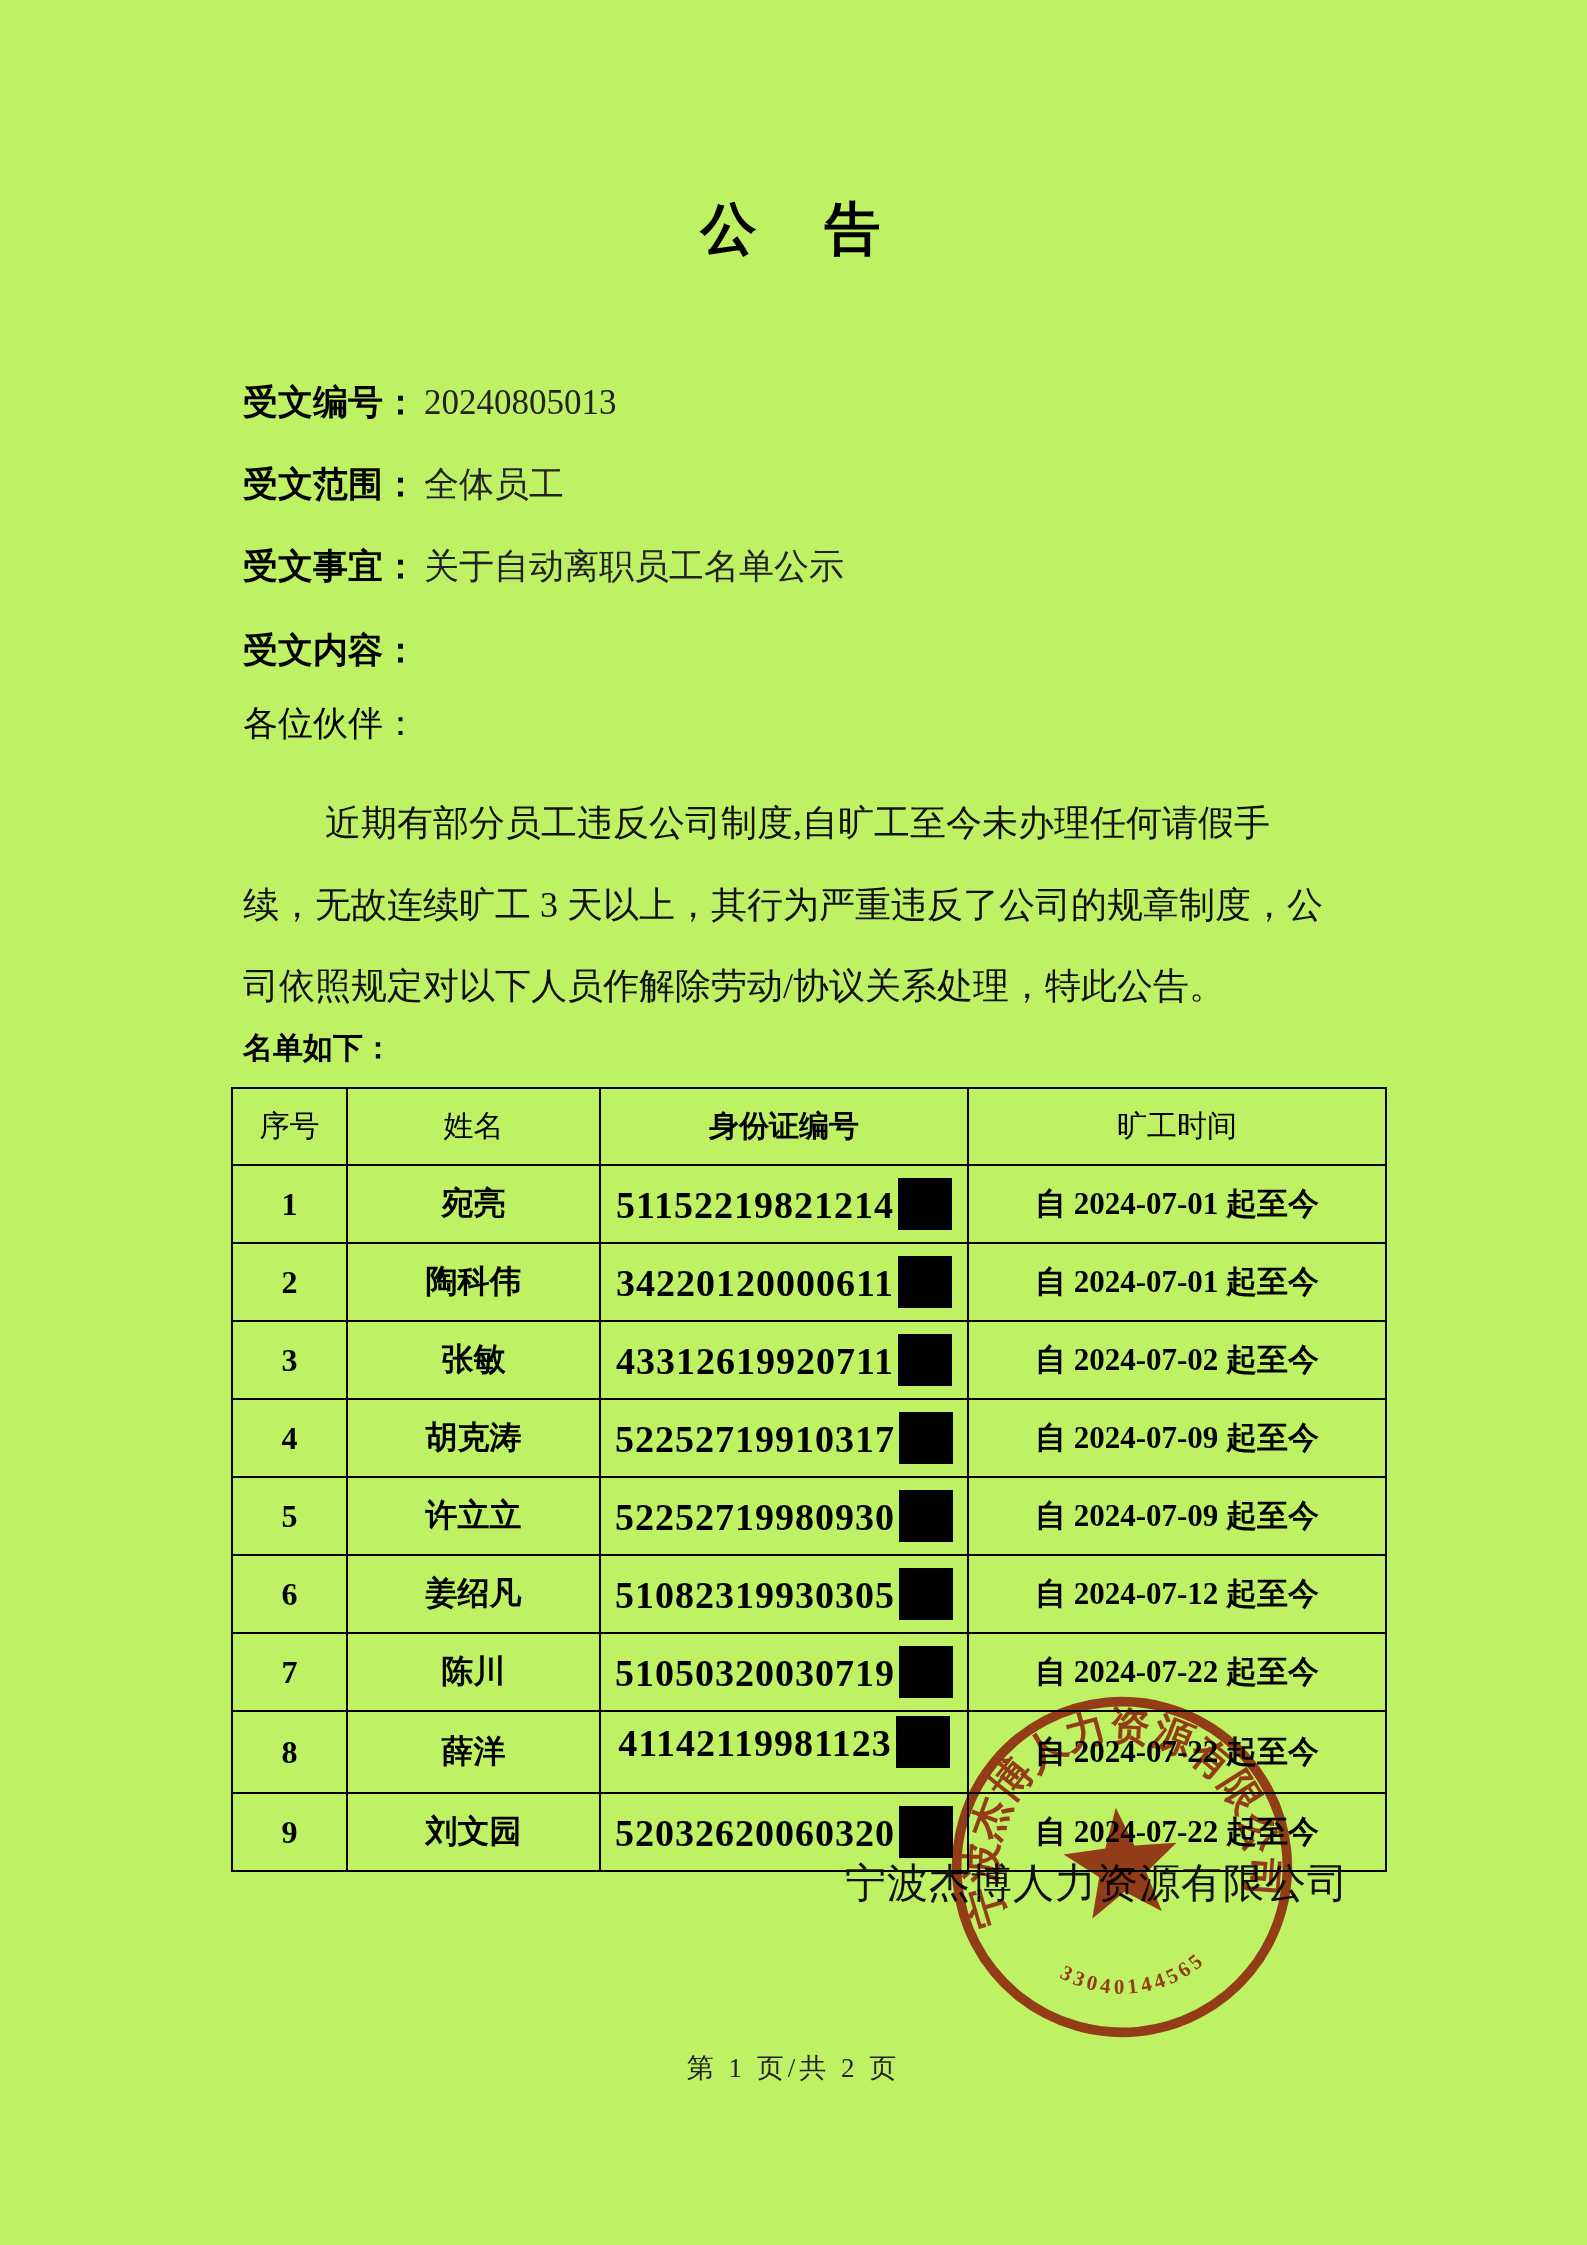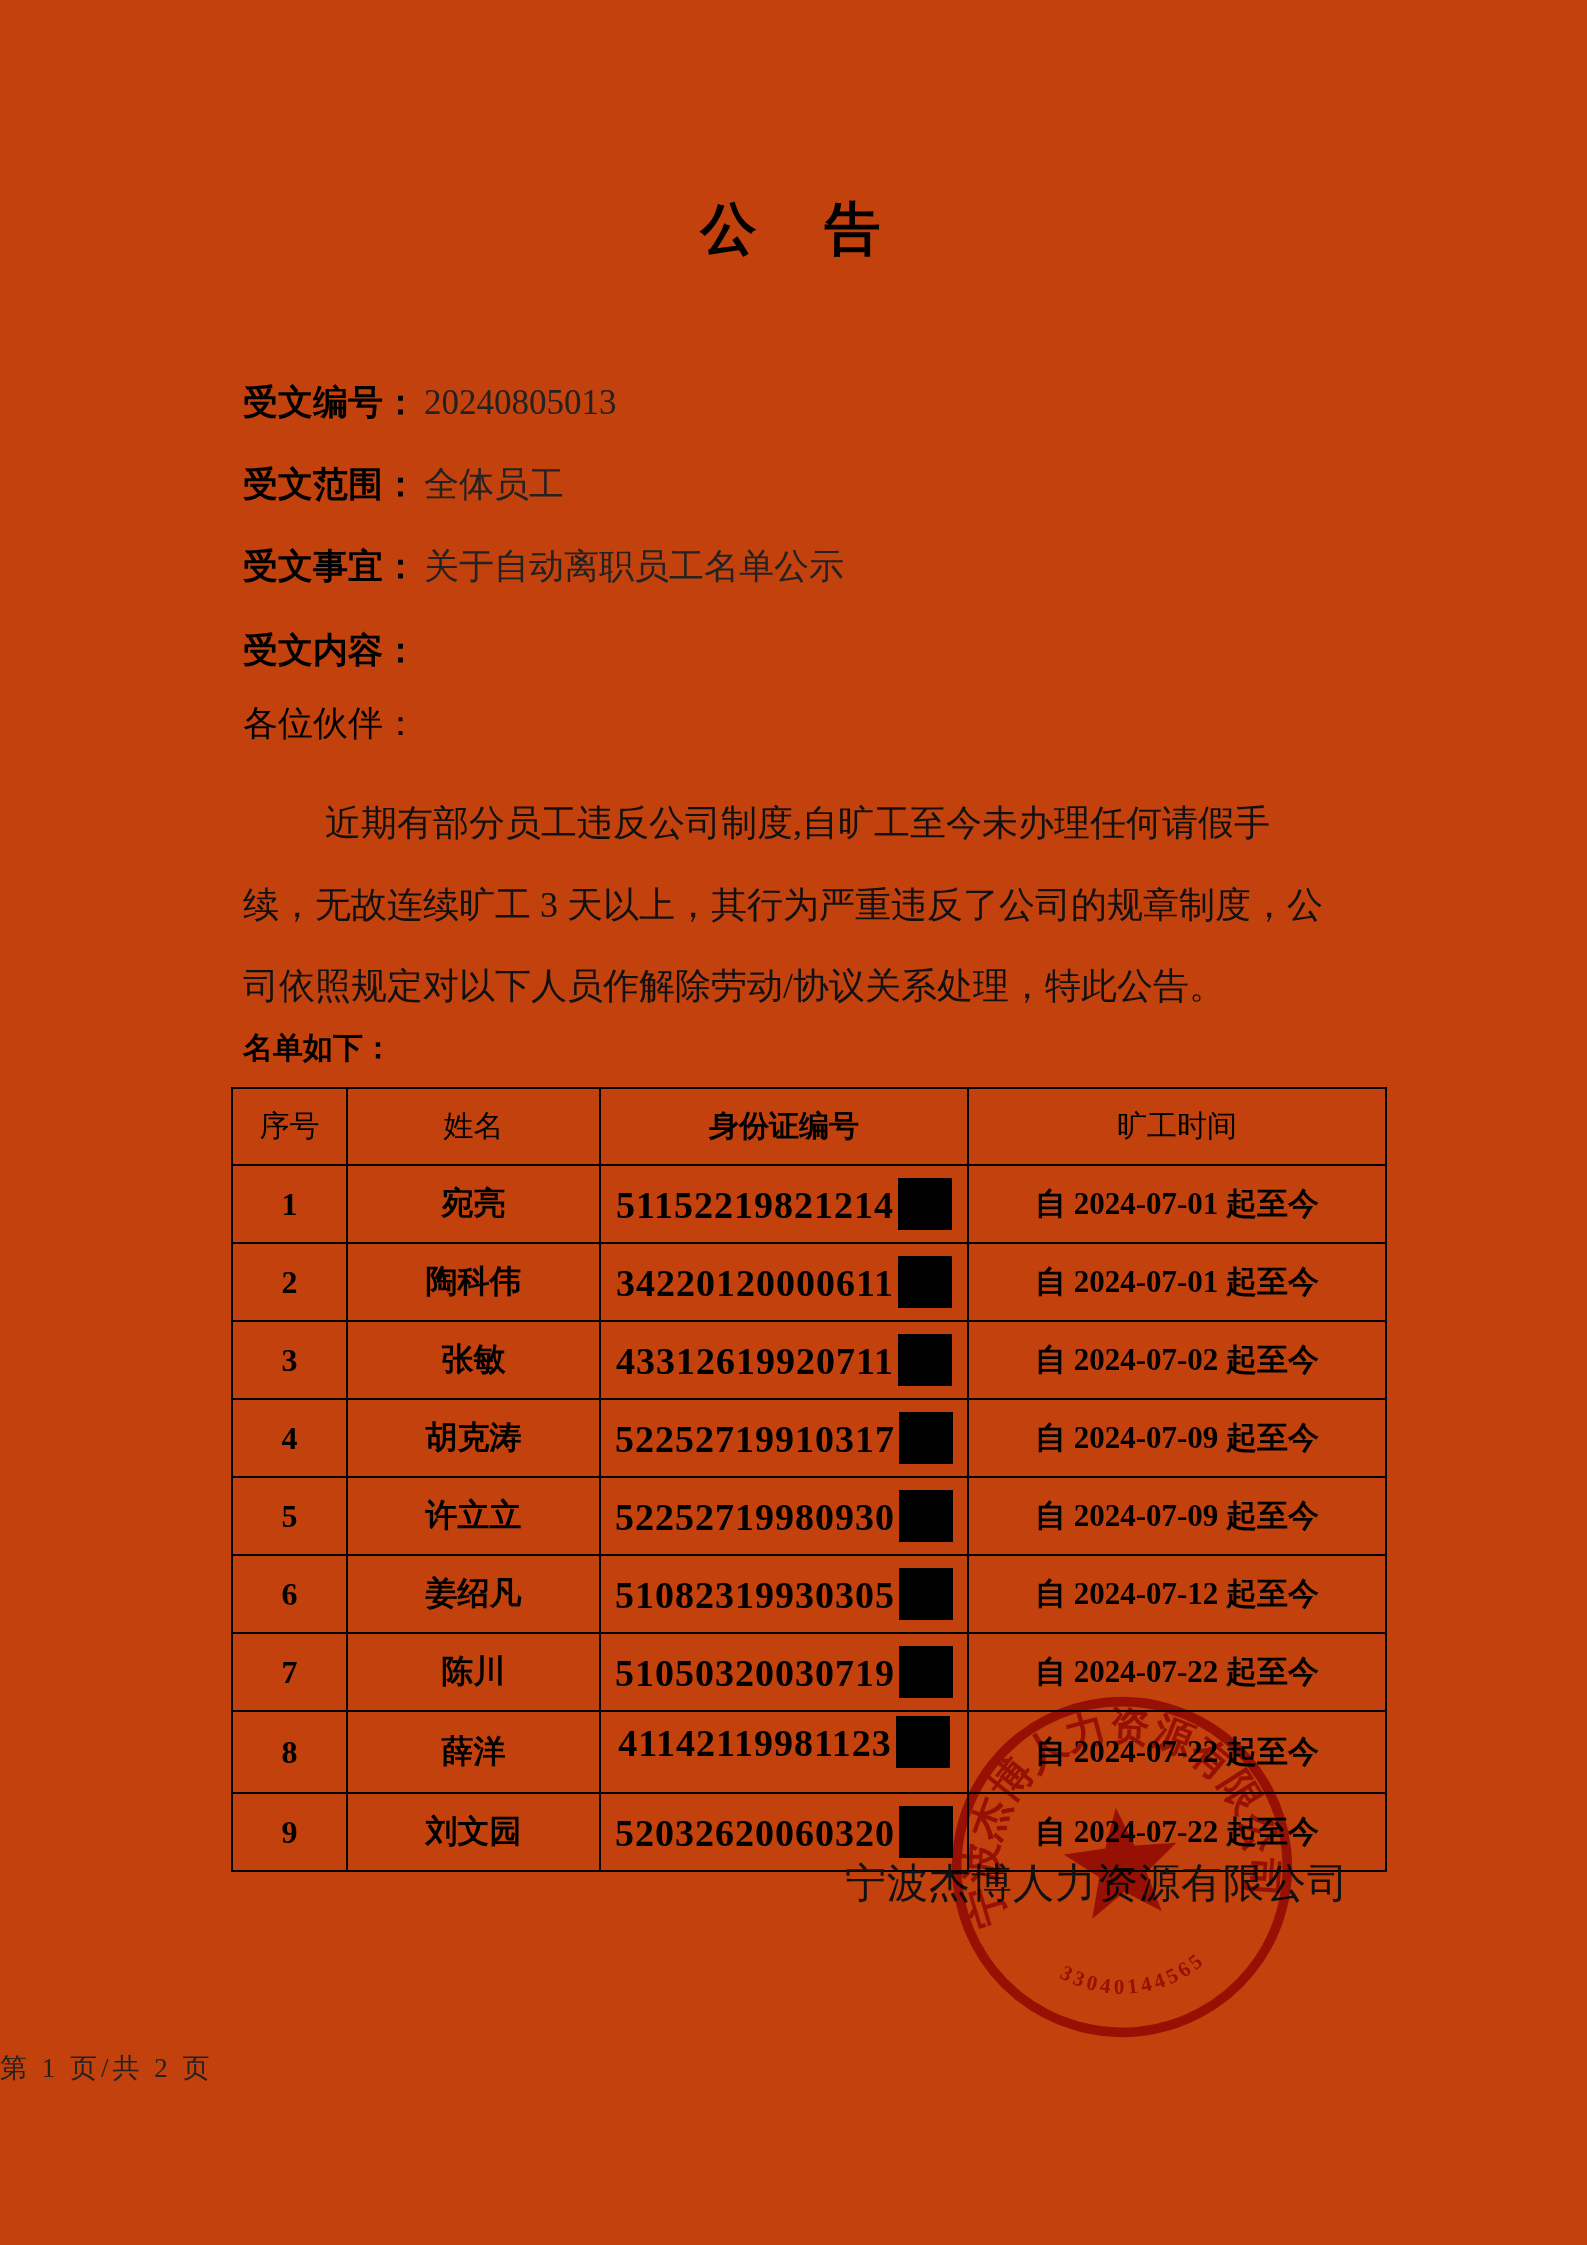--- a/index.html
+++ b/index.html
@@ -1,20 +1,20 @@
 <!DOCTYPE html>
 <html><head>
 <meta charset="utf-8">
 <style>
   html,body{margin:0;padding:0;background:#888;}
   .page{
     position:relative;
     width:1587px;height:2245px;
     margin:0 auto;
-    background:#c2410c;
+    background:#bef264;
     font-family:"Liberation Serif","DejaVu Serif",serif;
     color:#000;
     overflow:hidden;
   }
   .doc-title{
     position:absolute;top:192px;left:0;width:100%;
     text-align:center;
     font-size:56px;font-weight:bold;
     letter-spacing:6px;
   }
@@ -57,21 +57,21 @@
   .signature{
     position:absolute;left:845px;top:1856px;
     font-size:41px;letter-spacing:1px;white-space:nowrap;color:#111;
   }
   .sign-date{
     position:absolute;left:952px;top:1940px;
     font-size:40px;white-space:nowrap;color:#111;
   }
   .footer{
     position:absolute;left:0;top:2050px;width:100%;
-    font-size:27px;letter-spacing:4px;color:#222;
+    text-align:center;font-size:27px;letter-spacing:4px;color:#222;
   }
   .stamp{
     position:absolute;left:941px;top:1694px;
     width:362px;height:346px;
     mix-blend-mode:multiply;
     opacity:.9;
     transform:rotate(-6deg);
     pointer-events:none;
   }
   .stamp svg{width:100%;height:100%;}

